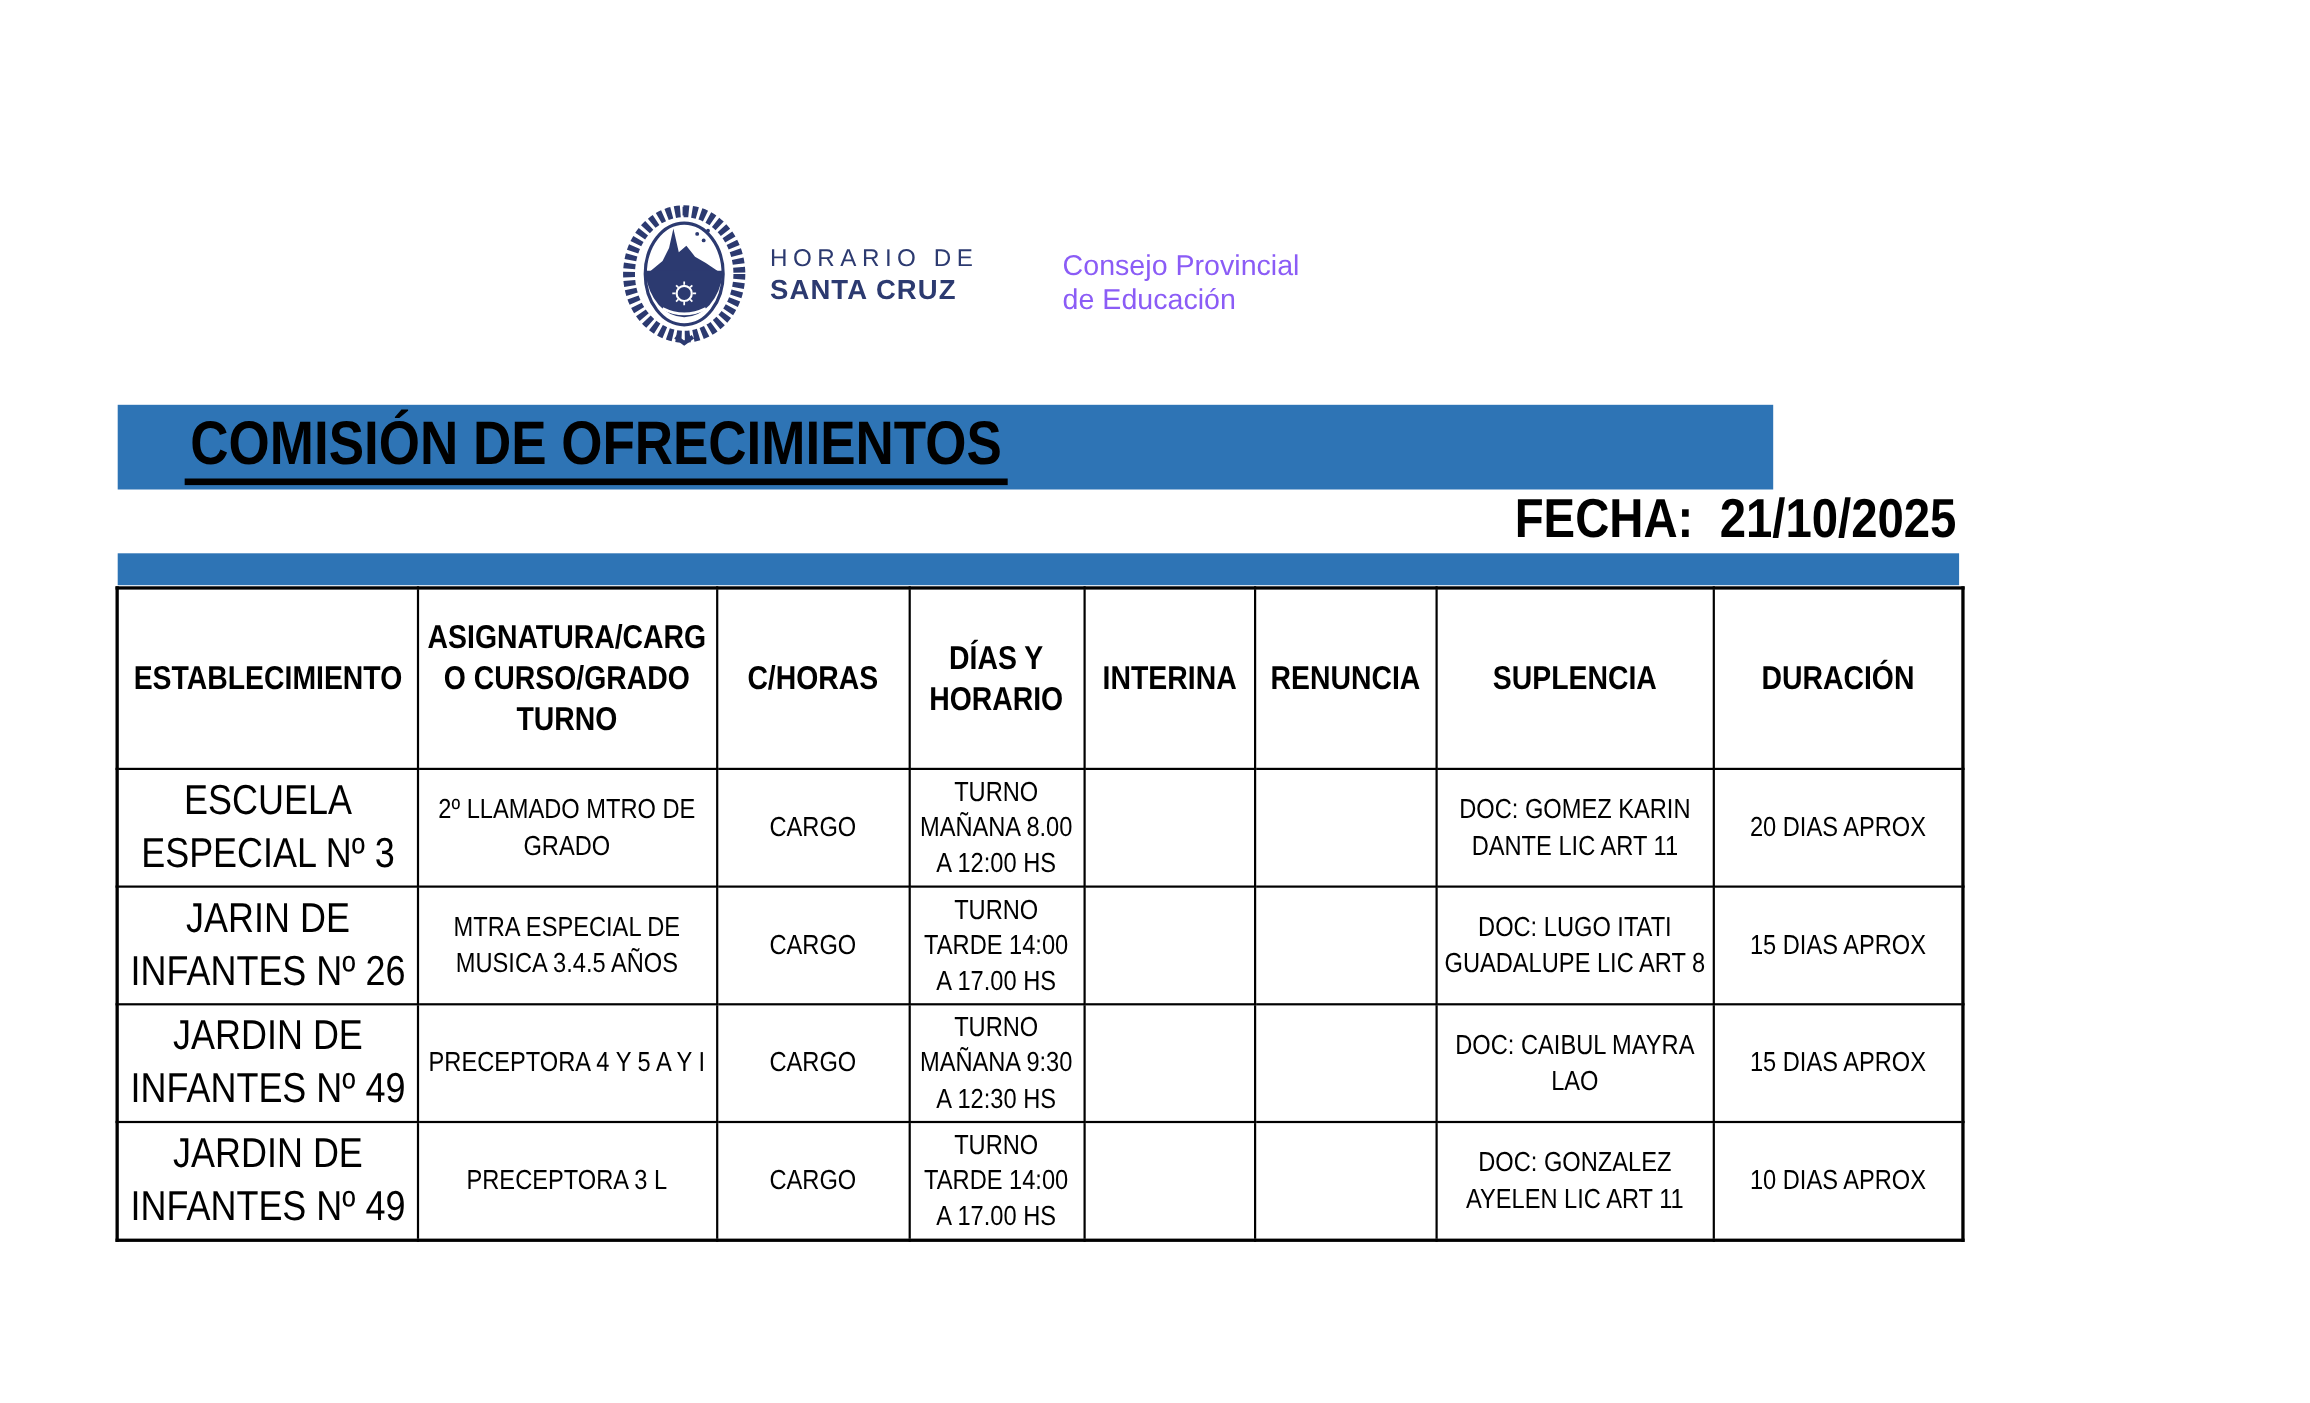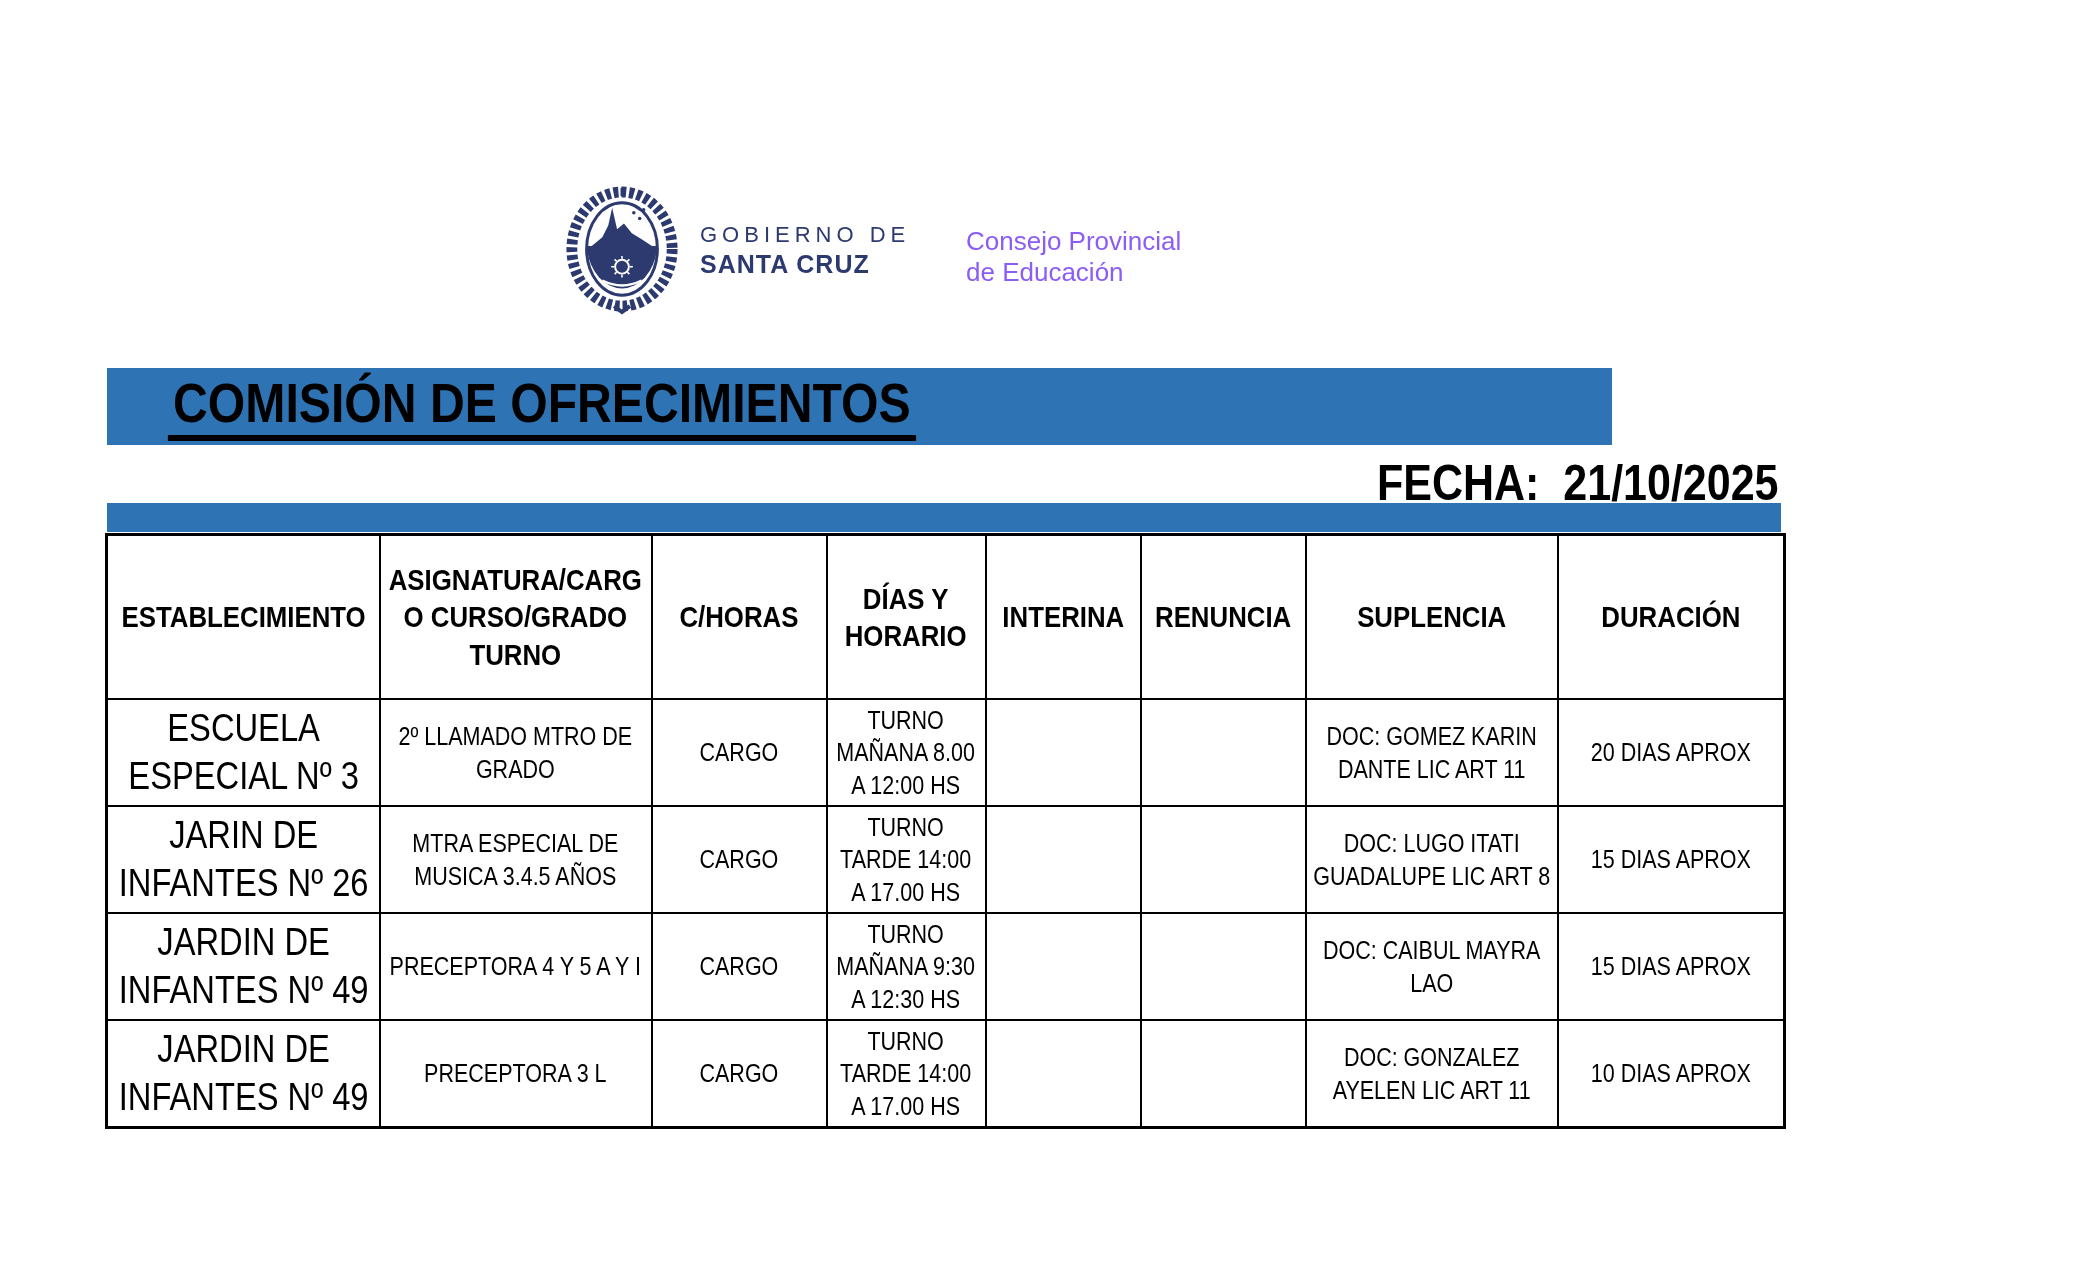--- a/index.html
+++ b/index.html
@@ -39,21 +39,21 @@
     border-bottom:6px solid #000; padding:0 6px 1px 6px;
     white-space:pre; line-height:1.1;
   }
   .subtitle-row {
     position:absolute; left:0; top:443px; width:2100px; height:56px;
   }
   .locality {
     position:absolute; left:388px; top:0; height:56px; display:flex; align-items:center;
   }
   .fecha {
-    position:absolute; left:1377px; top:12px; height:56px; display:flex; align-items:center;
+    position:absolute; left:1377px; top:0; height:56px; display:flex; align-items:center;
   }
   .sub-text {
     display:inline-block; transform:scaleX(0.86); transform-origin:left center;
     font-size:50px; font-weight:bold; white-space:pre; color:#000;
   }
   .stripe {
     position:absolute; left:107px; top:503px; width:1674px; height:29px;
   }
 
   
@@ -106,21 +106,21 @@
       <line x1="68" y1="82" x2="71" y2="82"></line>
       <line x1="52.5" y1="74.5" x2="54.5" y2="76.5"></line>
       <line x1="65.5" y1="87.5" x2="67.5" y2="89.5"></line>
       <line x1="52.5" y1="89.5" x2="54.5" y2="87.5"></line>
       <line x1="65.5" y1="76.5" x2="67.5" y2="74.5"></line>
     </g>
 
     <path d="M40,96 Q60,106 80,96" fill="none" stroke="#ffffff" stroke-width="2.5"></path>
   </svg>
   <div class="gov-lines">
-    <div class="gov-line1">GOBIERNO DE</div>
+    <div class="gov-line1">HORARIO DE</div>
     <div class="gov-line2">SANTA CRUZ</div>
   </div>
   <div class="org-lines">
     <div class="org-line">Consejo Provincial</div>
     <div class="org-line">de Educación</div>
   </div>
 </div>
 
 <div class="title-band" style="background: rgb(46, 116, 181);">
   <span class="title-text">COMISIÓN DE OFRECIMIENTOS</span>

